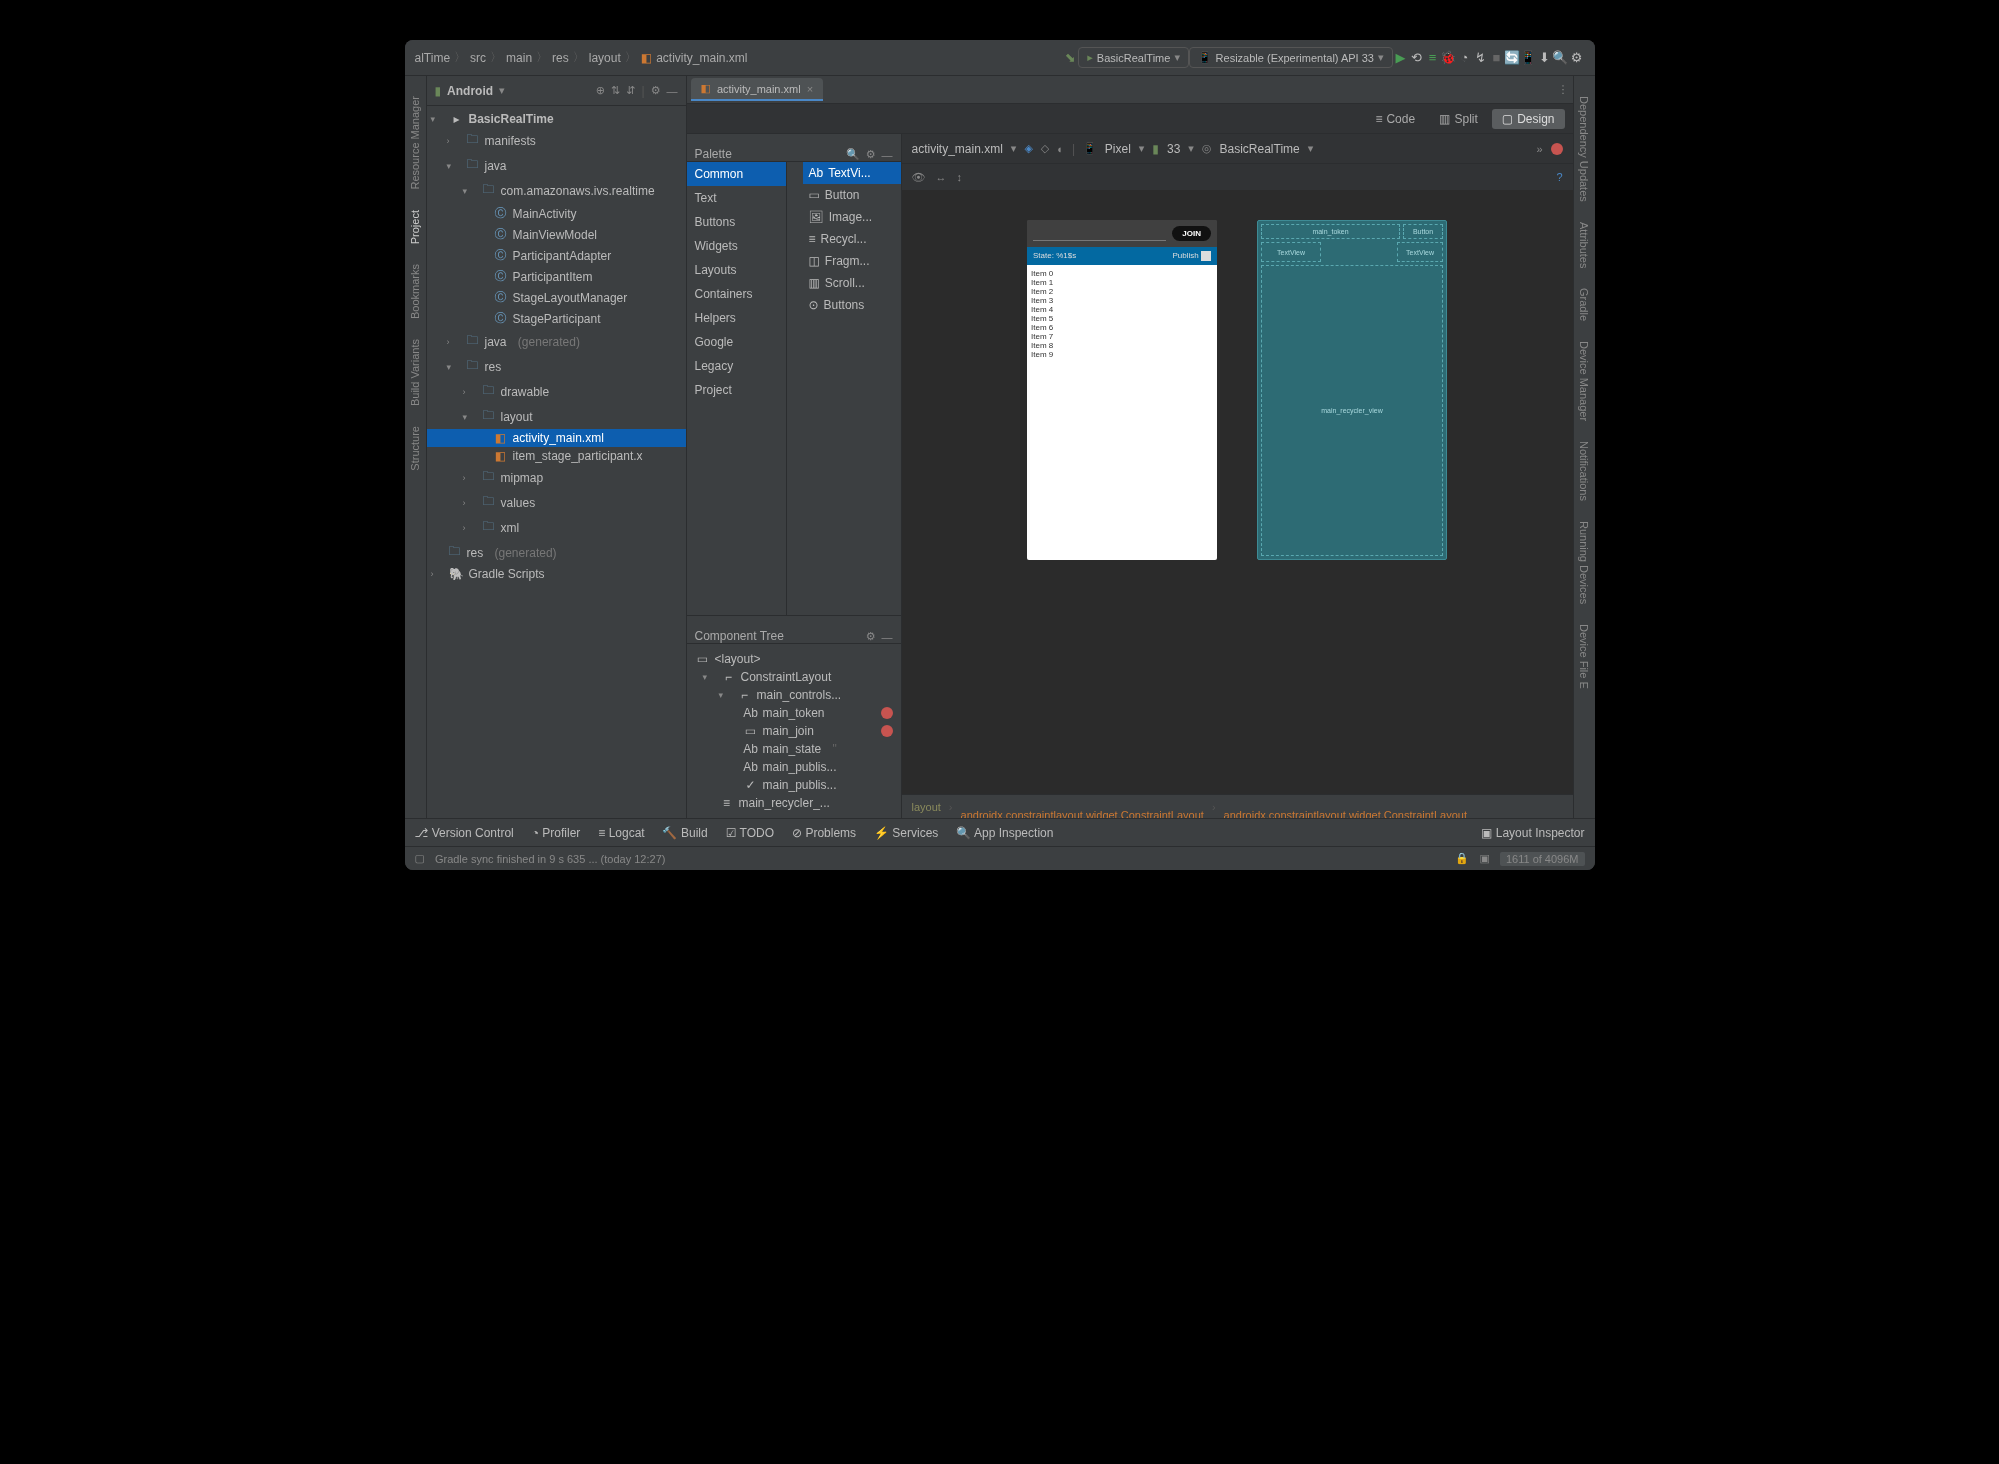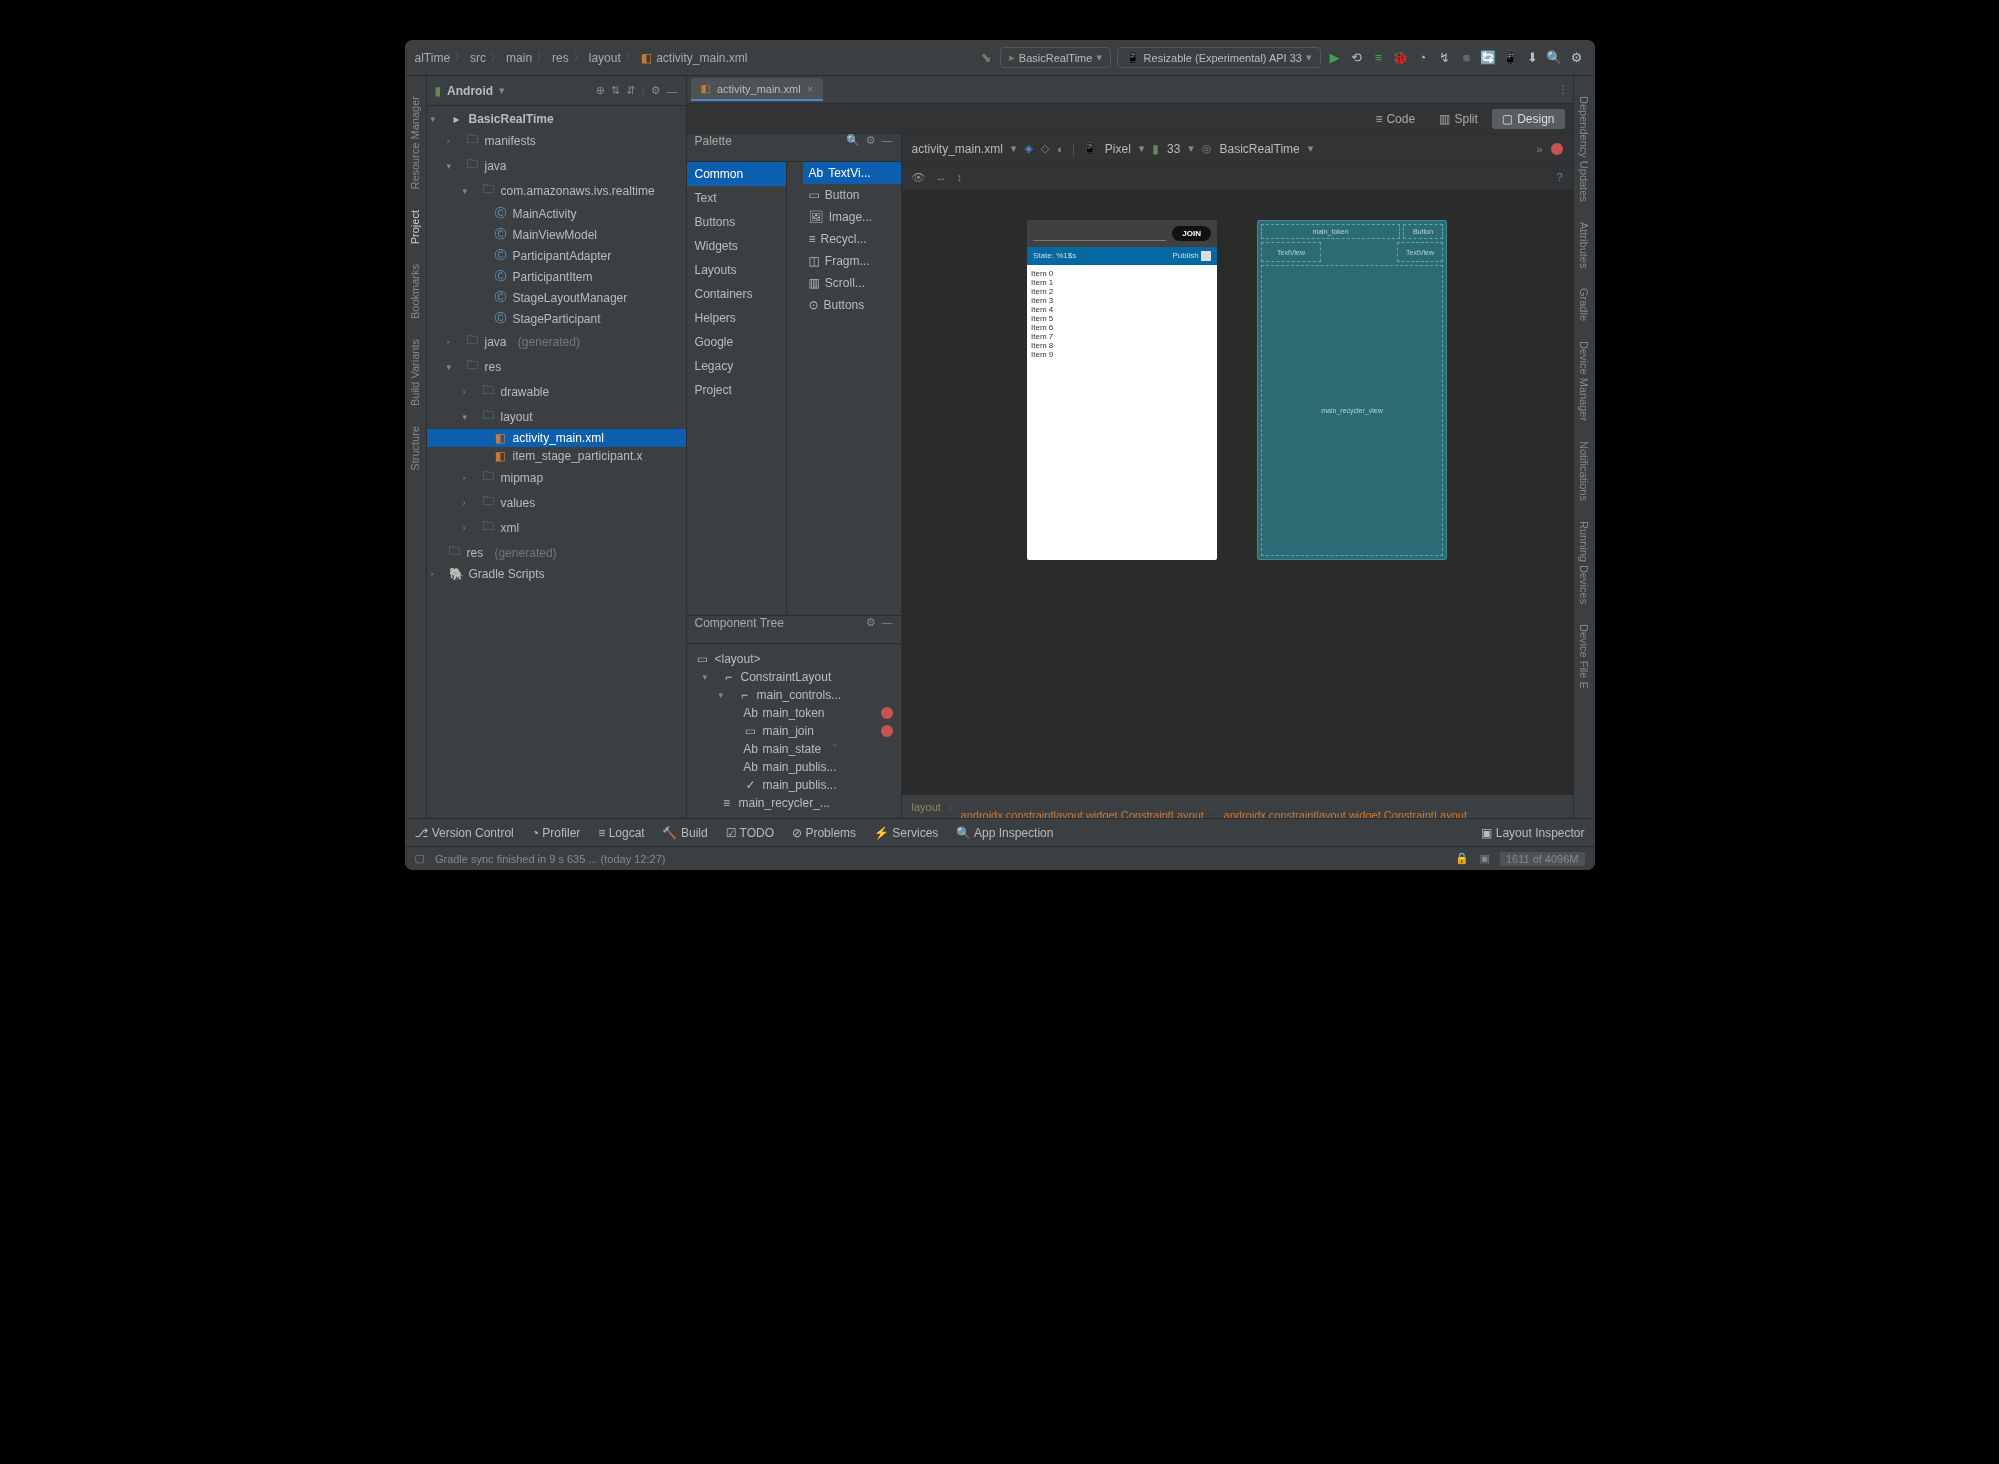--- a/index.html
+++ b/index.html
@@ -3,21 +3,21 @@
 <meta charset="utf-8">
 <style>
 * { margin: 0; padding: 0; box-sizing: border-box; font-family: -apple-system, "Segoe UI", sans-serif; }
 body { background: #000; display: flex; justify-content: center; align-items: flex-start; padding: 40px 30px; }
 .window { width: 1190px; height: 830px; background: #3c3f41; border-radius: 8px; overflow: hidden; display: flex; flex-direction: column; font-size: 12px; color: #bbb; box-shadow: 0 10px 40px rgba(0,0,0,.5); }
 .titlebar { height: 28px; background: #3a3c3e; display: flex; align-items: center; padding: 0 12px; position: relative; }
 .traffic { display: flex; gap: 8px; }
 .dot { width: 12px; height: 12px; border-radius: 50%; }
 .dot.red { background: #ff5f57; } .dot.yellow { background: #ffbd2e; } .dot.green { background: #28c840; }
 .titlebar .title { position: absolute; left: 50%; transform: translateX(-50%); color: #9aa0a6; font-size: 13px; font-weight: 600; }
-.toolbar { height: 36px; background: #3c3f41; border-bottom: 1px solid #2b2d2f; display: flex; align-items: center; padding: 0 10px; gap: 6px; }
+.toolbar { height: 36px; background: #3c3f41; border-bottom: 1px solid #2b2d2f; display: flex; align-items: center; padding: 0 10px; }
 .breadcrumb { display: flex; align-items: center; gap: 4px; color: #aaa; }
 .breadcrumb .sep { color: #666; }
 .toolbar-spacer { flex: 1; }
 .tb-btn, .tb-select { display: flex; align-items: center; gap: 4px; padding: 3px 8px; border: 1px solid #555; border-radius: 4px; background: #3c3f41; color: #bbb; font-size: 11px; }
 .tb-icon { width: 16px; height: 16px; display: inline-flex; align-items: center; justify-content: center; font-size: 13px; }
 .green-play { color: #499c54; }
 .body { flex: 1; display: flex; min-height: 0; }
 .gutter-left, .gutter-right { width: 22px; background: #3c3f41; border-right: 1px solid #2b2d2f; display: flex; flex-direction: column; align-items: center; gap: 20px; padding-top: 20px; }
 .gutter-right { border-right: none; border-left: 1px solid #2b2d2f; }
 .gutter-label { writing-mode: vertical-rl; transform: rotate(180deg); color: #888; font-size: 11px; cursor: pointer; }
@@ -33,21 +33,21 @@
 .file-orange { color: #cc7832; }
 .main { flex: 1; display: flex; flex-direction: column; min-width: 0; }
 .tabbar { height: 28px; background: #3c3f41; display: flex; align-items: center; border-bottom: 1px solid #2b2d2f; padding: 0 4px; }
 .tab { display: flex; align-items: center; gap: 6px; padding: 4px 10px; background: #4e5254; border-radius: 4px 4px 0 0; border-bottom: 2px solid #4a88c7; font-size: 11px; }
 .tab .close { color: #888; }
 .viewbar { height: 30px; background: #313335; border-bottom: 1px solid #2b2d2f; display: flex; align-items: center; justify-content: flex-end; padding: 0 8px; gap: 4px; }
 .viewbtn { padding: 3px 10px; color: #aaa; border-radius: 3px; display: flex; align-items: center; gap: 4px; }
 .viewbtn.active { background: #5a5d5f; color: #ddd; }
 .editor-body { flex: 1; display: flex; min-height: 0; }
 .palette-col { width: 215px; display: flex; flex-direction: column; border-right: 1px solid #2b2d2f; }
-.panel-hdr { height: 28px; display: flex; align-items: flex-start; padding: 0 8px; background: #3c3f41; border-bottom: 1px solid #2b2d2f; gap: 6px; }
+.panel-hdr { height: 28px; display: flex; align-items: flex-end; padding: 0 8px; background: #3c3f41; border-bottom: 1px solid #2b2d2f; gap: 6px; }
 .panel-hdr .title { flex: 1; color: #aaa; }
 .palette-body { flex: 1; display: flex; gap: 16px; }
 .pal-cats { width: 100px; border-right: 1px solid #2b2d2f; }
 .pal-cat { padding: 5px 8px; cursor: pointer; }
 .pal-cat.active { background: #0d5eaf; color: #fff; }
 .pal-items { flex: 1; }
 .pal-item { padding: 4px 6px; display: flex; align-items: center; gap: 5px; }
 .pal-item.active { background: #0d5eaf; color: #fff; }
 .comp-tree { border-top: 1px solid #2b2d2f; }
 .canvas-col { flex: 1; display: flex; flex-direction: column; background: #2b2b2b; }

